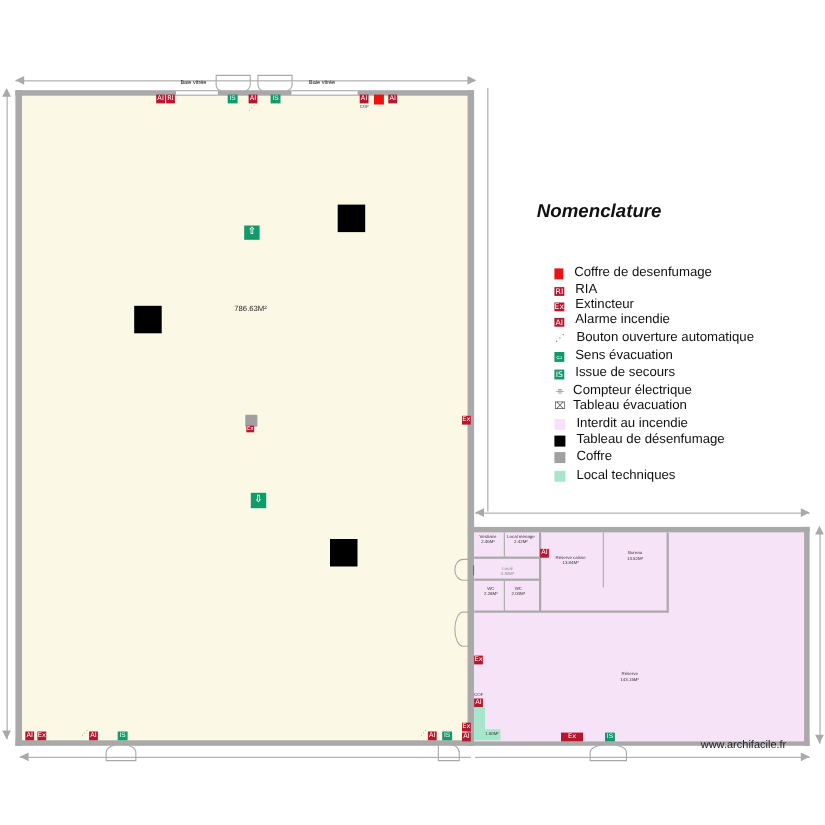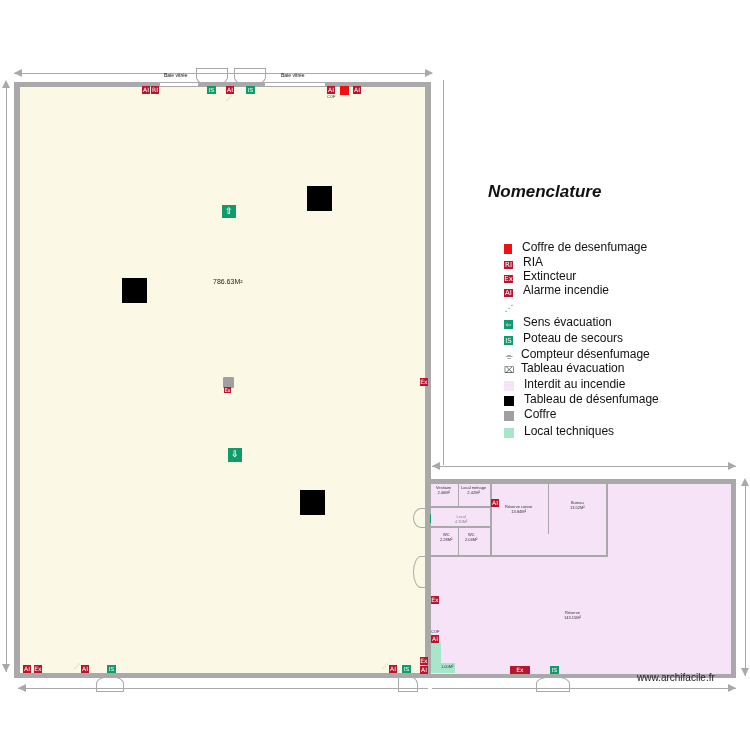--- a/index.html
+++ b/index.html
@@ -156,32 +156,33 @@
 <div class="legend-item" style="top:269px;">
   <span class="ic" style="background:#b8162e;width:9px;height:8px;">Ex</span>
   <span>Extincteur</span>
 </div>
 <div class="legend-item" style="top:283px;">
   <span class="ic" style="background:#b8162e;width:9px;height:8px;">AI</span>
   <span>Alarme incendie</span>
 </div>
 <div class="legend-item" style="top:299px;">
   <span class="ic" style="color:#3aa63a;font-size:9px;">⋰</span>
+  <span>Bouton ouverture automatique</span>
 </div>
 <div class="legend-item" style="top:315px;">
   <span class="ic" style="background:#119a6a;width:9px;height:9px;">⇦</span>
   <span>Sens évacuation</span>
 </div>
 <div class="legend-item" style="top:331px;">
   <span class="ic" style="background:#119a6a;width:9px;height:9px;">IS</span>
-  <span>Poteau de secours</span>
+  <span>Issue de secours</span>
 </div>
 <div class="legend-item" style="top:347px;">
   <span class="ic" style="color:#555;font-size:9px;margin-right:7px;">⌯</span>
-  <span>Compteur désenfumage</span>
+  <span>Compteur électrique</span>
 </div>
 <div class="legend-item" style="top:361px;">
   <span class="ic" style="color:#555;font-size:9px;margin-right:7px;">⌧</span>
   <span>Tableau évacuation</span>
 </div>
 <div class="legend-item" style="top:377px;">
   <span class="ic" style="background:#f6e3f8;"></span>
   <span>Interdit au incendie</span>
 </div>
 <div class="legend-item" style="top:392px;">

